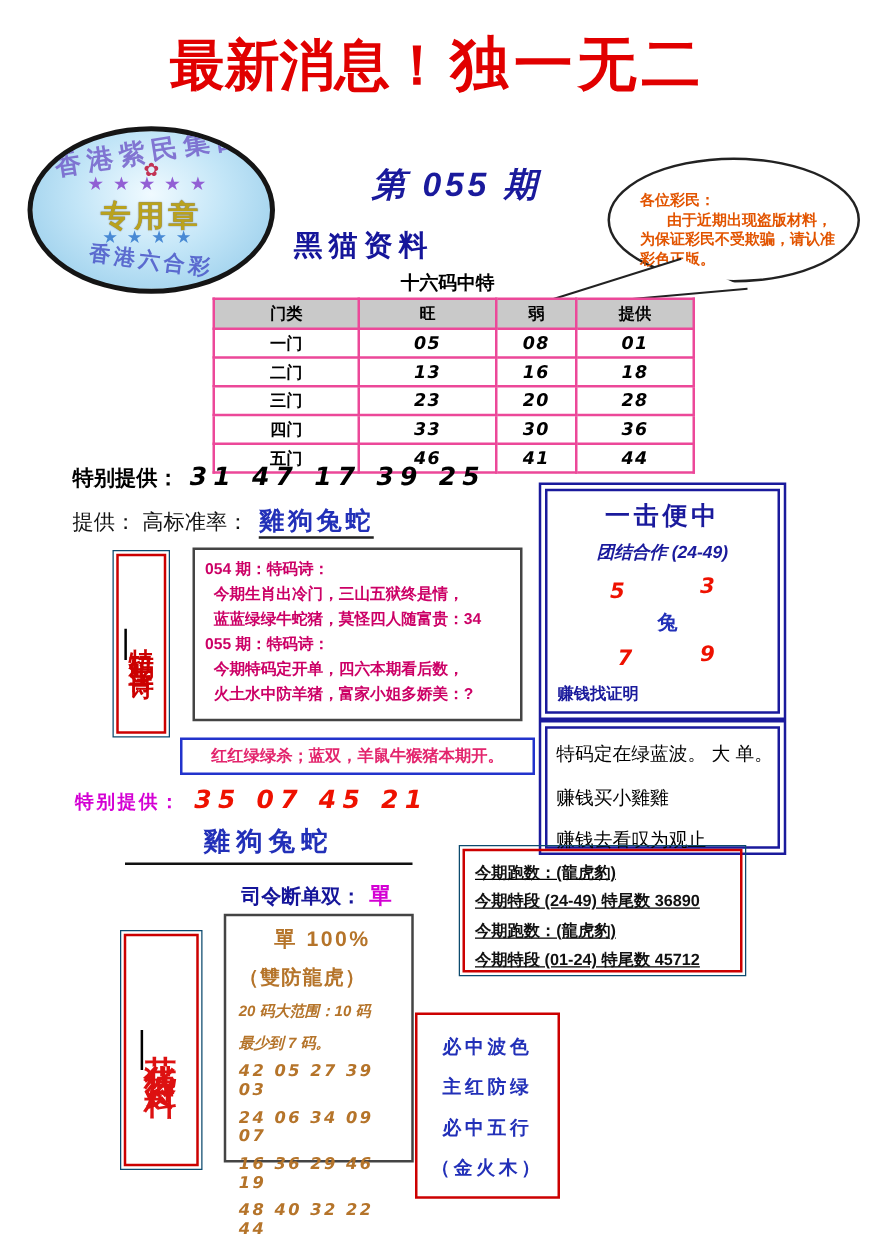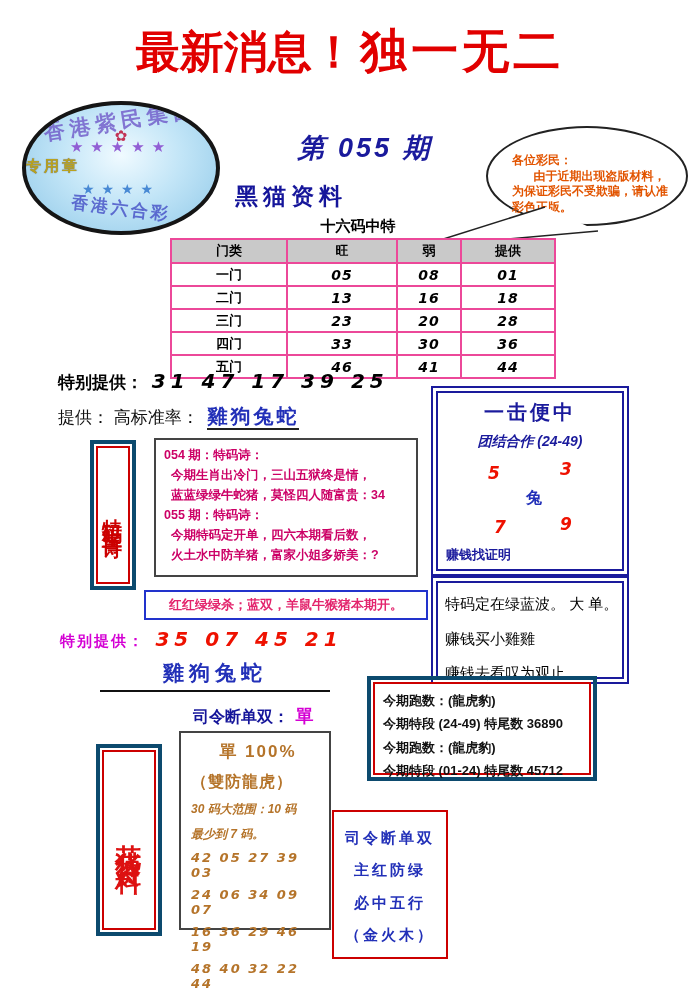--- a/index.html
+++ b/index.html
@@ -13,21 +13,21 @@
   .main-title .t1{font-family:"Liberation Serif",serif;font-weight:bold;font-size:44px;}
   .main-title .t2{font-family:"Liberation Serif",serif;font-weight:bold;font-size:47px;letter-spacing:4px;}
 
   
   .logo{left:22px;top:101px;width:190px;height:126px;border:4px solid #151515;border-radius:50%;
         background:radial-gradient(ellipse at 50% 40%, #f0faff 0%, #c2e5f7 45%, #8fc8e8 100%);overflow:hidden;}
   .logo .arc-top{top:2px;left:0;width:100%;text-align:center;transform:rotate(-9deg);
         font-weight:bold;font-size:21px;letter-spacing:5px;color:#6e58c8;opacity:.8;}
   .logo .stars-a{top:33px;left:0;width:100%;text-align:center;font-size:15px;letter-spacing:7px;color:#8a4fd0;opacity:.9;}
   .logo .flower{top:22px;left:50%;transform:translateX(-50%);font-size:15px;color:#c23355;}
-  .logo .seal{top:52px;left:0;width:100%;text-align:left;font-weight:bold;font-size:15px;
+  .logo .seal{top:52px;left:0;width:100%;text-align:center;font-weight:bold;font-size:24px;
         color:#b9a21e;letter-spacing:3px;text-shadow:0 0 1px #556;}
   .logo .stars-b{top:76px;left:0;width:100%;text-align:center;font-size:14px;letter-spacing:7px;color:#3a7fd0;opacity:.9;}
   .logo .arc-bot{top:92px;left:0;width:100%;text-align:center;transform:rotate(7deg);
         font-weight:bold;font-size:17px;letter-spacing:3px;color:#4a56c8;opacity:.85;}
 
   
   .bubble{left:486px;top:126px;width:198px;height:96px;border:2px solid #222;border-radius:50%;background:#fff;}
   .bubble-text{position:absolute;top:25px;left:24px;right:12px;font-size:12px;font-weight:bold;
         color:#e25400;line-height:1.3;}
   .bubble-text .ind{text-indent:1.8em;}
@@ -49,21 +49,21 @@
   .c1{width:114px;} .c2{width:108px;} .c3{width:62px;} .c4{width:92px;}
 
   
   .sp1{left:58px;top:369px;font-size:17px;font-weight:bold;color:#000;}
   .sp1 .nums{font-size:20px;letter-spacing:5px;margin-left:4px;}
   .provide{left:58px;top:403px;font-size:17px;color:#111;}
   .provide .zod{font-size:20px;font-weight:bold;color:#2230b8;letter-spacing:3px;
         border-bottom:2px solid #222;padding-bottom:1px;margin-left:4px;}
 
   
-  .dbox-red{border:4px solid #0c4a6e;padding:2px;}
+  .dbox-red{border:1px solid #0c4a6e;padding:2px;text-decoration:underline;}
   .dbox-red .inner{border:2px solid #cc0000;width:100%;height:100%;box-sizing:border-box;
         display:flex;align-items:center;justify-content:center;}
   .vtext{writing-mode:vertical-rl;text-orientation:upright;font-weight:bold;}
 
   .sidebar1{left:90px;top:440px;width:46px;height:150px;box-sizing:border-box;}
   .sidebar1 .vtext{font-size:20px;color:#cc0000;letter-spacing:5px;}
   .sidebar2{left:96px;top:744px;width:66px;height:192px;box-sizing:border-box;}
   .sidebar2 .vtext{font-size:26px;color:#dd1111;letter-spacing:8px;}
 
   
@@ -240,21 +240,21 @@
   <div class="abs zod2-line"></div>
 
   <div class="abs commander">
     <span>司令断单双：</span>
     <span class="val">單</span>
   </div>
 
   <div class="abs single">
     <div class="l1">單 100%</div>
     <div class="l2">（雙防龍虎）</div>
-    <div class="l3">30 码大范围：10 码</div>
+    <div class="l3">20 码大范围：10 码</div>
     <div class="l4">最少到 7 码。</div>
     <div class="nrow">42 05 27 39 03</div>
     <div class="nrow">24 06 34 09 07</div>
     <div class="nrow">16 36 29 46 19</div>
     <div class="nrow">48 40 32 22 44</div>
   </div>
 
   <div class="abs onehit dbox-blue">
     <div class="inner2">
       <div class="title">一击便中</div>
@@ -285,20 +285,20 @@
     </div>
   </div>
 
   <div class="abs sidebar2 dbox-red">
     <div class="inner">
       <div class="vtext">花猫资料</div>
     </div>
   </div>
 
   <div class="abs wave">
-    <div class="wline">司令断单双</div>
+    <div class="wline">必中波色</div>
     <div class="wline">主红防绿</div>
     <div class="wline">必中五行</div>
     <div class="wline">（金火木）</div>
   </div>
 
 
 </div>
 
 </body></html>

